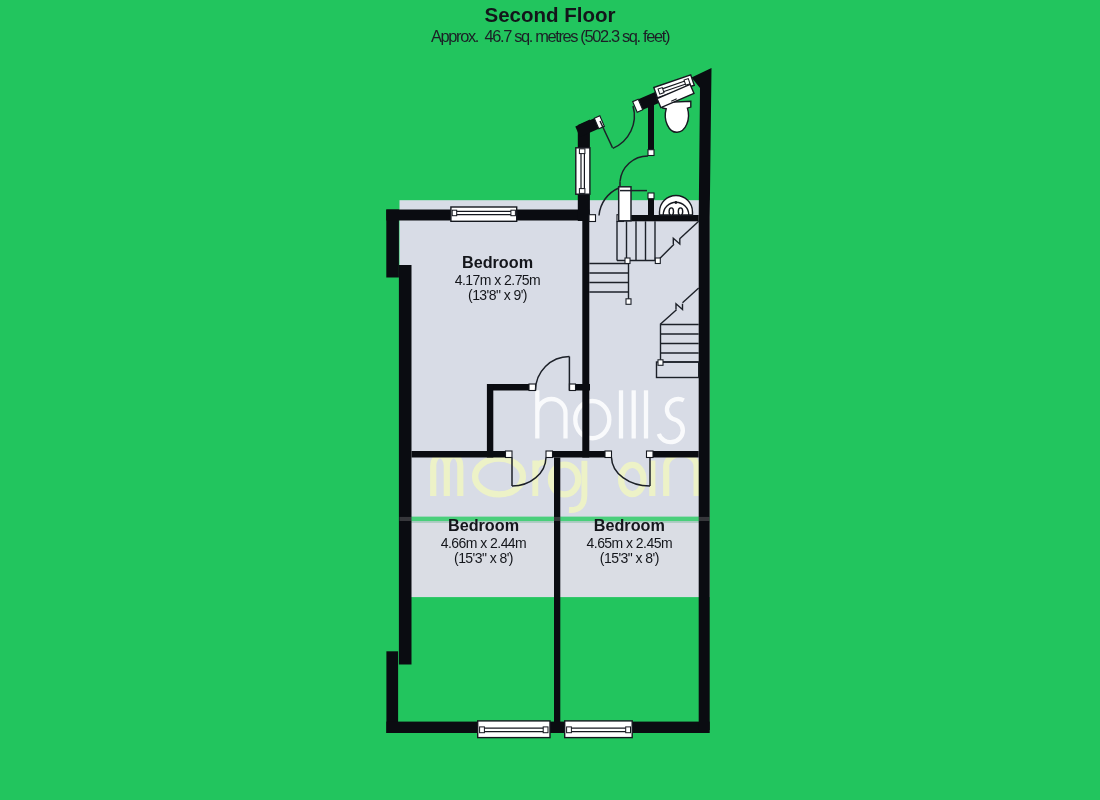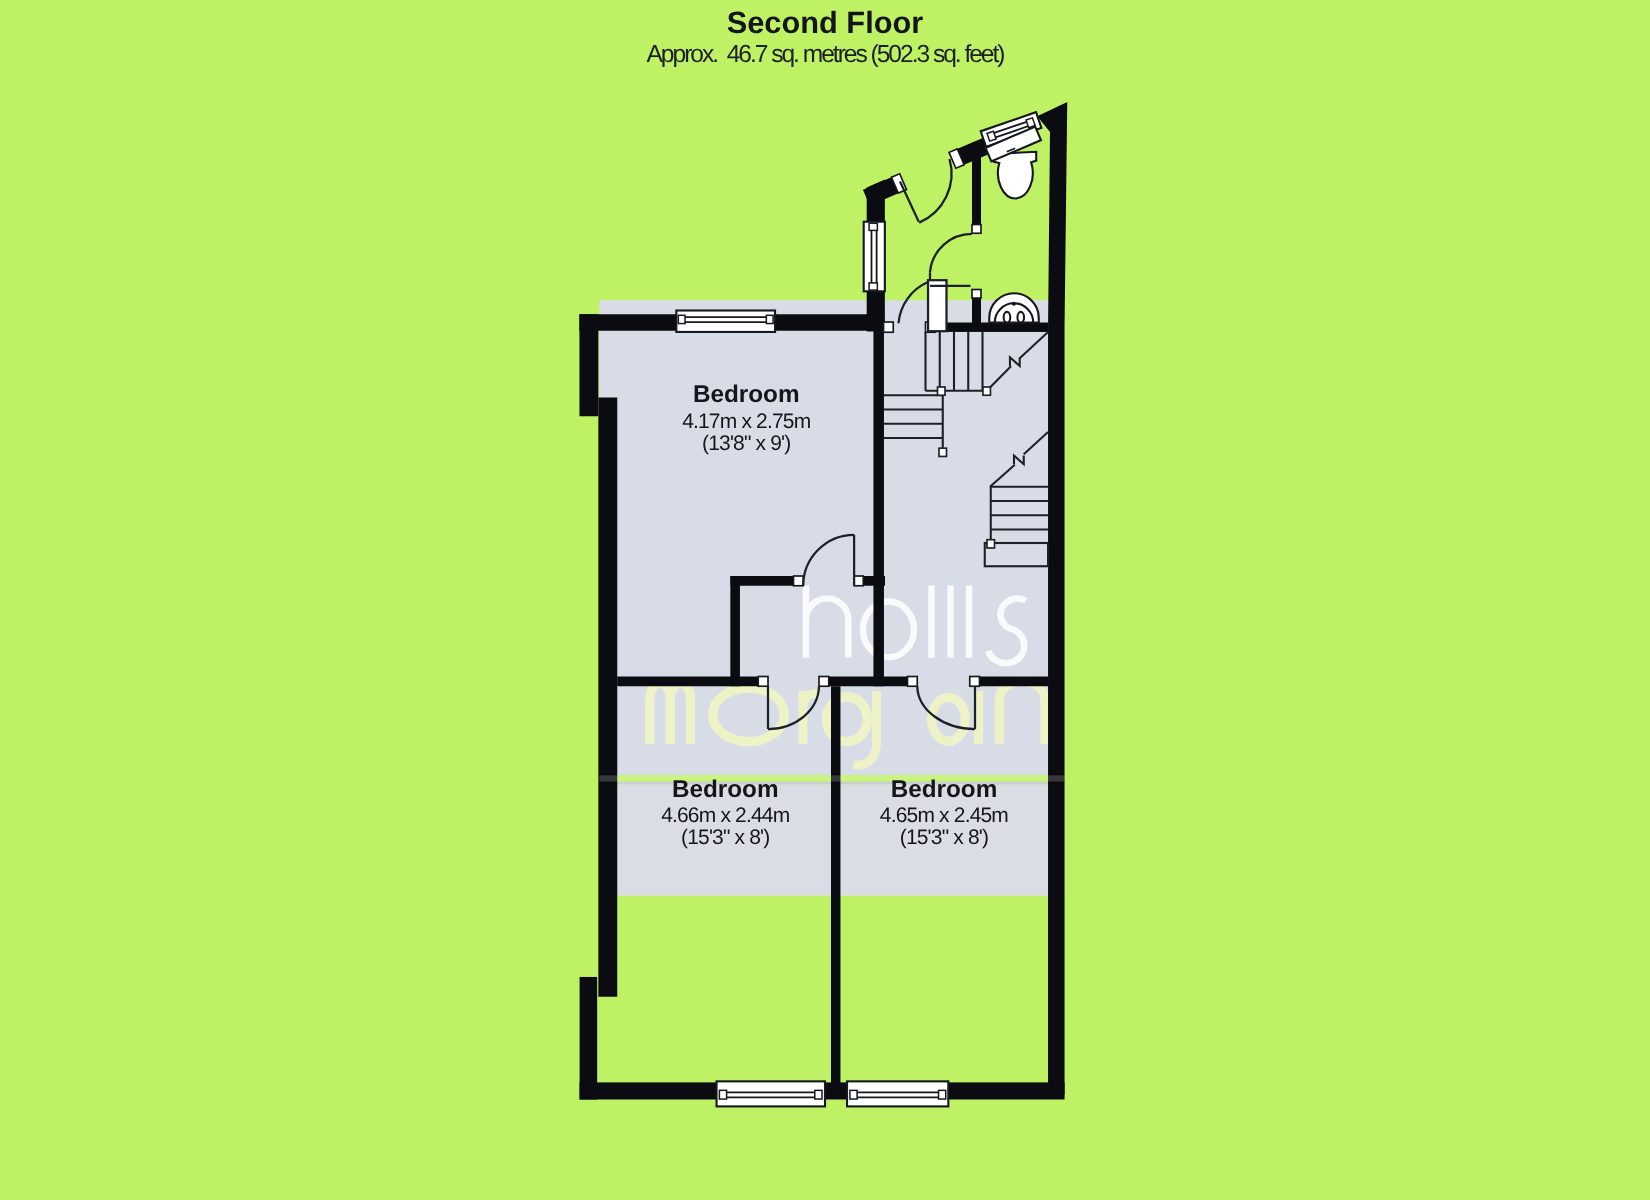--- a/index.html
+++ b/index.html
@@ -1,16 +1,16 @@
 <!DOCTYPE html>
 <html><head>
 <meta charset="utf-8">
 <style>
   html,body{margin:0;padding:0;background:#ffffff;}
-  #page{width:1100px;height:800px;position:relative;background:#bef264;
+  #page{width:1100px;height:800px;position:relative;background:#22c55e;
         font-family:"Liberation Sans", sans-serif;}
   svg{position:absolute;top:0;left:0;}
   text{font-family:"Liberation Sans", sans-serif;}
 </style>
 </head>
 <body>
 <div id="page">
 <svg width="1100" height="800" viewBox="0 0 1100 800">
 
 <text x="550" y="21.8" font-size="20.5" font-weight="bold" fill="#13151a" text-anchor="middle">Second Floor</text>

